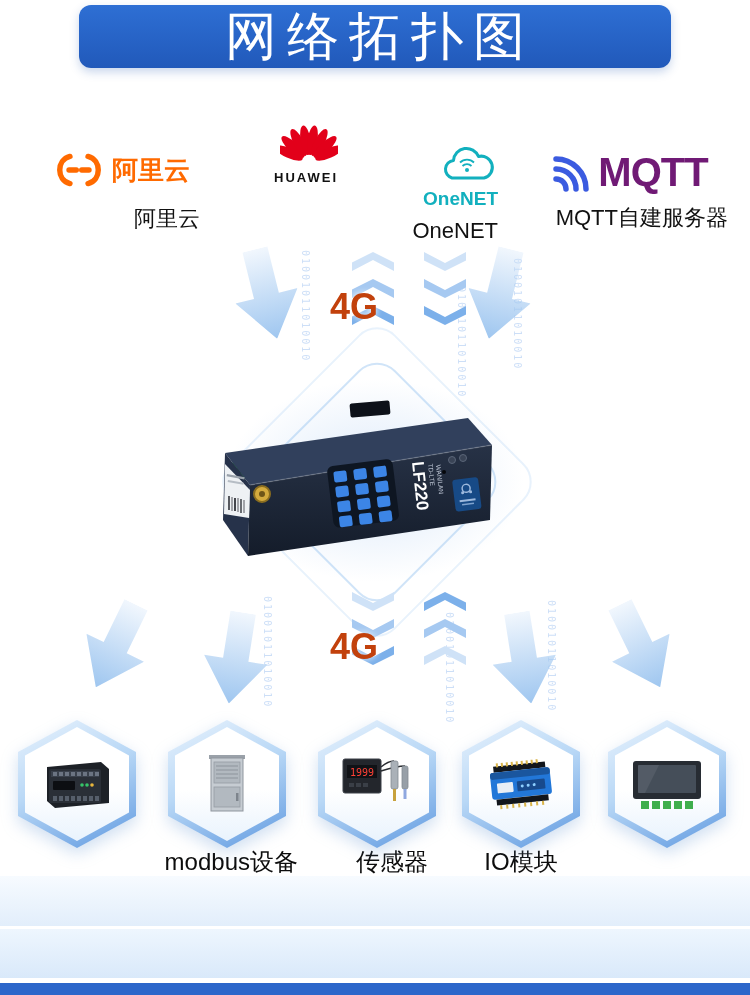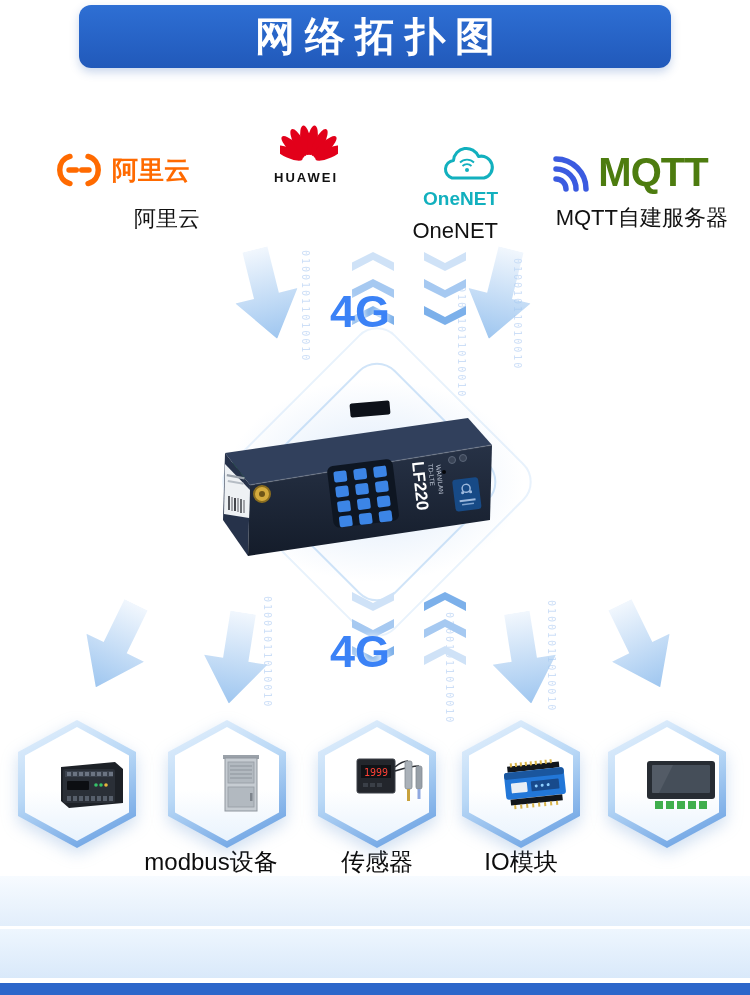--- a/index.html
+++ b/index.html
@@ -4,40 +4,40 @@
 <style>
   html,body{margin:0;padding:0;background:#fff;}
   .canvas{position:relative;width:750px;height:995px;background:#ffffff;overflow:hidden;
           font-family:"Liberation Sans",sans-serif;color:#161616;}
 
   
   .header{position:absolute;left:79px;top:5px;width:592px;height:63px;
           background:linear-gradient(180deg,#2e6fd4,#2159ba);border-radius:12px;
           display:flex;align-items:center;justify-content:center;
           box-shadow:0 4px 10px rgba(40,90,180,.25);}
-  .header span{color:#fff;font-size:40px;font-weight:700;letter-spacing:10px;padding-left:10px;}
+  .header span{color:#fff;font-size:52px;font-weight:400;letter-spacing:10px;padding-left:10px;}
 
   
   .cloud{position:absolute;text-align:right;}
   .cloud .logo-row{display:flex;align-items:center;justify-content:center;gap:4px;}
   .cloud-label{font-size:22px;color:#111;}
   .ali-text{color:#FF6A00;font-size:26px;font-weight:700;}
   .hw-brand{font-size:13px;font-weight:700;letter-spacing:2px;color:#111;}
   .one-brand{font-size:19px;font-weight:700;color:#12b0be;}
-  .mqtt-brand{font-size:40px;font-weight:800;color:#4d7c0f;letter-spacing:-1px;}
+  .mqtt-brand{font-size:40px;font-weight:800;color:#701a75;letter-spacing:-1px;}
 
   
   .chevstack{position:absolute;display:flex;flex-direction:column;gap:8px;z-index:2;}
   .chev{width:42px;height:19px;}
   .chev.up{clip-path:polygon(50% 0,100% 55%,100% 100%,50% 42%,0 100%,0 55%);}
   .chev.down{clip-path:polygon(0 0,50% 58%,100% 0,100% 45%,50% 100%,0 45%);}
   .bigarrow{position:absolute;width:64px;height:92px;z-index:1;
     clip-path:polygon(30% 0,70% 0,70% 52%,100% 52%,50% 100%,0 52%,30% 52%);
     background:linear-gradient(180deg,rgba(216,232,250,.35),rgba(148,192,238,.9));}
-  .g4{position:absolute;font-size:45px;font-weight:800;color:#3b82f6;z-index:5;
+  .g4{position:absolute;font-size:36px;font-weight:800;color:#c2410c;z-index:5;
       text-shadow:0 0 6px #fff;}
   .bin{position:absolute;writing-mode:vertical-rl;font-family:"DejaVu Sans Mono",monospace;
        font-size:10px;letter-spacing:2px;color:rgba(130,175,235,.4);height:112px;
        overflow:hidden;z-index:0;}
 
   
   .glow{position:absolute;left:225px;top:378px;width:300px;height:205px;z-index:0;
     background:radial-gradient(ellipse at center,rgba(190,215,245,.55),rgba(255,255,255,0) 70%);}
   .diamond{position:absolute;border:2px solid rgba(150,195,240,.45);border-radius:26px;
            transform:rotate(45deg);z-index:0;}
@@ -45,21 +45,21 @@
 
   
   .hex{position:absolute;width:118px;height:128px;top:720px;z-index:2;
        filter:drop-shadow(0 6px 8px rgba(100,150,210,.3));}
   .hex-outer{width:100%;height:100%;
        clip-path:polygon(50% 0,100% 25%,100% 75%,50% 100%,0 75%,0 25%);
        background:linear-gradient(155deg,#e9f3fd 0%,#b9d8f6 45%,#5f99e0 100%);}
   .hex-inner{position:absolute;left:7px;top:7px;right:7px;bottom:7px;
        clip-path:polygon(50% 0,100% 25%,100% 75%,50% 100%,0 75%,0 25%);
        background:linear-gradient(180deg,#ffffff 55%,#e9f3fd 100%);
-       display:flex;align-items:center;justify-content:flex-end;}
+       display:flex;align-items:center;justify-content:center;}
   .ep-label{position:absolute;top:846px;width:150px;text-align:center;
             font-size:24px;font-weight:500;color:#0d0d0d;}
 
   
   .band1{position:absolute;left:0;top:876px;width:750px;height:50px;
          background:linear-gradient(180deg,#f7fbff,#e2eefb);}
   .band2{position:absolute;left:0;top:929px;width:750px;height:49px;
          background:linear-gradient(180deg,#eef6fe,#d9e9fa);}
   .footer-bar{position:absolute;left:0;top:983px;width:750px;height:12px;background:#2c66ca;}
 </style>
@@ -374,21 +374,21 @@
           <rect x="12" y="48" width="8" height="8"></rect>
             <rect x="23" y="48" width="8" height="8"></rect>
           <rect x="34" y="48" width="8" height="8"></rect>
             <rect x="45" y="48" width="8" height="8"></rect>
           <rect x="56" y="48" width="8" height="8"></rect>
         </g>
       </svg>
     </div>
   </div>
 
-  <div class="ep-label" style="left:136px;">modbus设备</div>
-  <div class="ep-label" style="left:302px;">传感器</div>
+  <div class="ep-label" style="left:148px;text-align:right;">modbus设备</div>
+  <div class="ep-label" style="left:317px;">传感器</div>
   <div class="ep-label" style="left:446px;">IO模块</div>
 
   <div class="band1"></div>
   <div class="band2"></div>
   <div class="footer-bar"></div>
 
 </div>
 
 </body></html>

